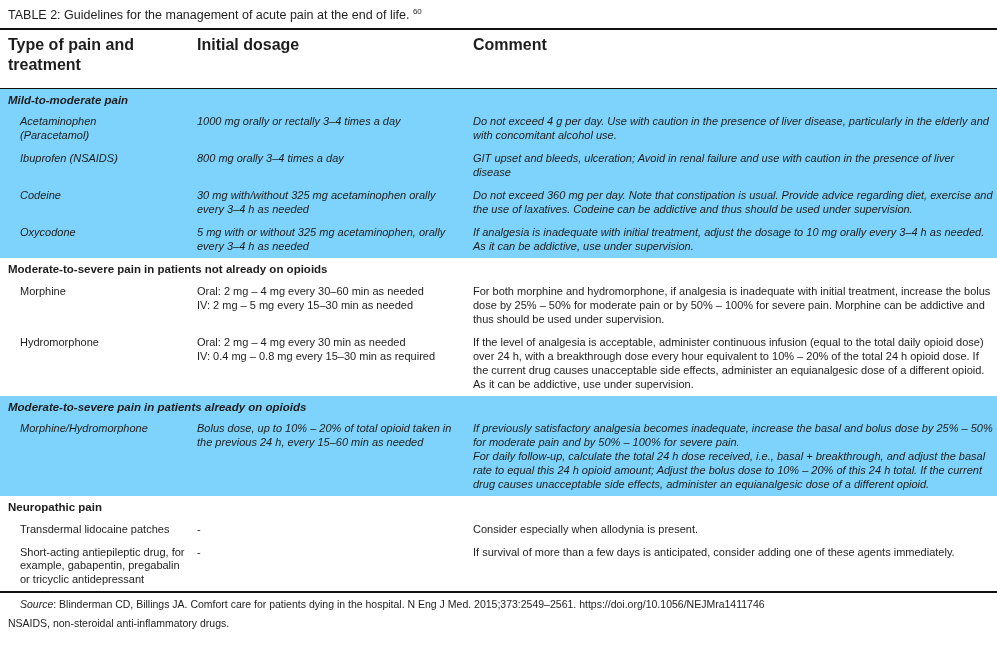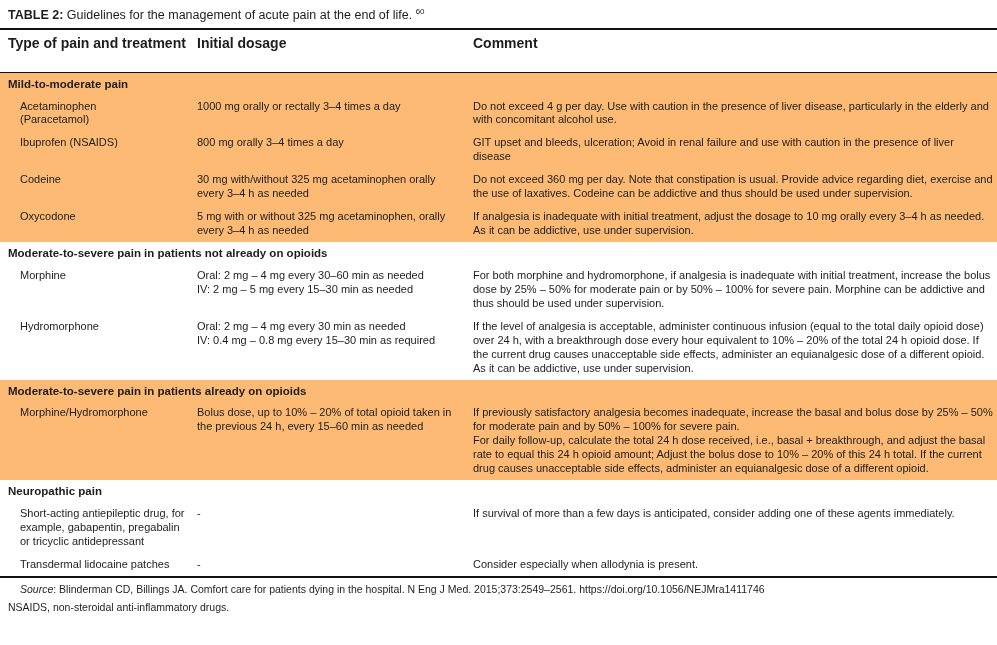--- a/index.html
+++ b/index.html
@@ -11,59 +11,59 @@
     box-sizing: border-box;
   }
   .wrap { width: 997px; box-sizing: border-box; }
 
   .table-title {
     font-size: 12.5px;
     padding: 7px 8px 5px 8px;
     border-bottom: 2.5px solid #111;
     line-height: 1.2;
   }
-  .table-title .bold { font-weight: bold; }
+  .table-title .bold { font-weight: normal; }
   .table-title sup { font-size: 8px; }
 
   table.main {
     width: 100%;
     border-collapse: collapse;
     table-layout: fixed;
     font-size: 11px;
     line-height: 1.27;
   }
   col.c1 { width: 197px; }
   col.c2 { width: 276px; }
   col.c3 { width: 524px; }
 
   thead th {
     text-align: left;
     font-weight: bold;
-    font-size: 14px;
-    padding: 5px 10px 19px 0;
+    font-size: 16px;
+    padding: 5px 10px 12px 0;
     border-bottom: 1.5px solid #111;
     vertical-align: top;
   }
   thead th:first-child { padding-left: 8px; }
 
   td {
     vertical-align: top;
     padding: 5px 12px 4px 0;
     white-space: pre-line;
   }
   td:first-child { padding-left: 20px; }
   td:last-child { padding-right: 4px; }
 
   tr.section-row td {
     font-weight: bold;
     font-size: 11.5px;
     padding: 4px 8px 3px 8px;
     white-space: normal;
   }
-  tbody.shaded { background: #fdba74; }
+  tbody.shaded { background: #7dd3fc; font-style: italic; }
 
   .bottom-rule { border-bottom: 2.5px solid #111; height: 0; }
 
   .footnotes { padding: 5px 8px 6px 8px; font-size: 10.5px; line-height: 1.3; }
   .footnotes .src-line { margin-bottom: 5px; margin-left: 12px; }
   .footnotes .src-label { font-style: italic; }
 </style>
 </head>
 <body>
 
@@ -139,28 +139,28 @@
           <td>Bolus dose, up to 10% – 20% of total opioid taken in the previous 24 h, every 15–60 min as needed</td>
           <td>If previously satisfactory analgesia becomes inadequate, increase the basal and bolus dose by 25% – 50% for moderate pain and by 50% – 100% for severe pain.
 For daily follow-up, calculate the total 24 h dose received, i.e., basal + breakthrough, and adjust the basal rate to equal this 24 h opioid amount; Adjust the bolus dose to 10% – 20% of this 24 h total. If the current drug causes unacceptable side effects, administer an equianalgesic dose of a different opioid.</td>
         </tr>
       </tbody>
       <tbody>
         <tr class="section-row">
           <td colspan="3">Neuropathic pain</td>
         </tr>
         <tr>
+          <td>Transdermal lidocaine patches</td>
+          <td>-</td>
+          <td>Consider especially when allodynia is present.</td>
+        </tr>
+        <tr>
           <td>Short-acting antiepileptic drug, for example, gabapentin, pregabalin or tricyclic antidepressant</td>
           <td>-</td>
           <td>If survival of more than a few days is anticipated, consider adding one of these agents immediately.</td>
-        </tr>
-        <tr>
-          <td>Transdermal lidocaine patches</td>
-          <td>-</td>
-          <td>Consider especially when allodynia is present.</td>
         </tr>
       </tbody>
     </table>
 
   <div class="bottom-rule"></div>
 
   <div class="footnotes">
     <div class="src-line">
       <span class="src-label">Source</span><span>: Blinderman CD, Billings JA. Comfort care for patients dying in the hospital. N Eng J Med. 2015;373:2549–2561. https://doi.org/10.1056/NEJMra1411746</span>
     </div>

